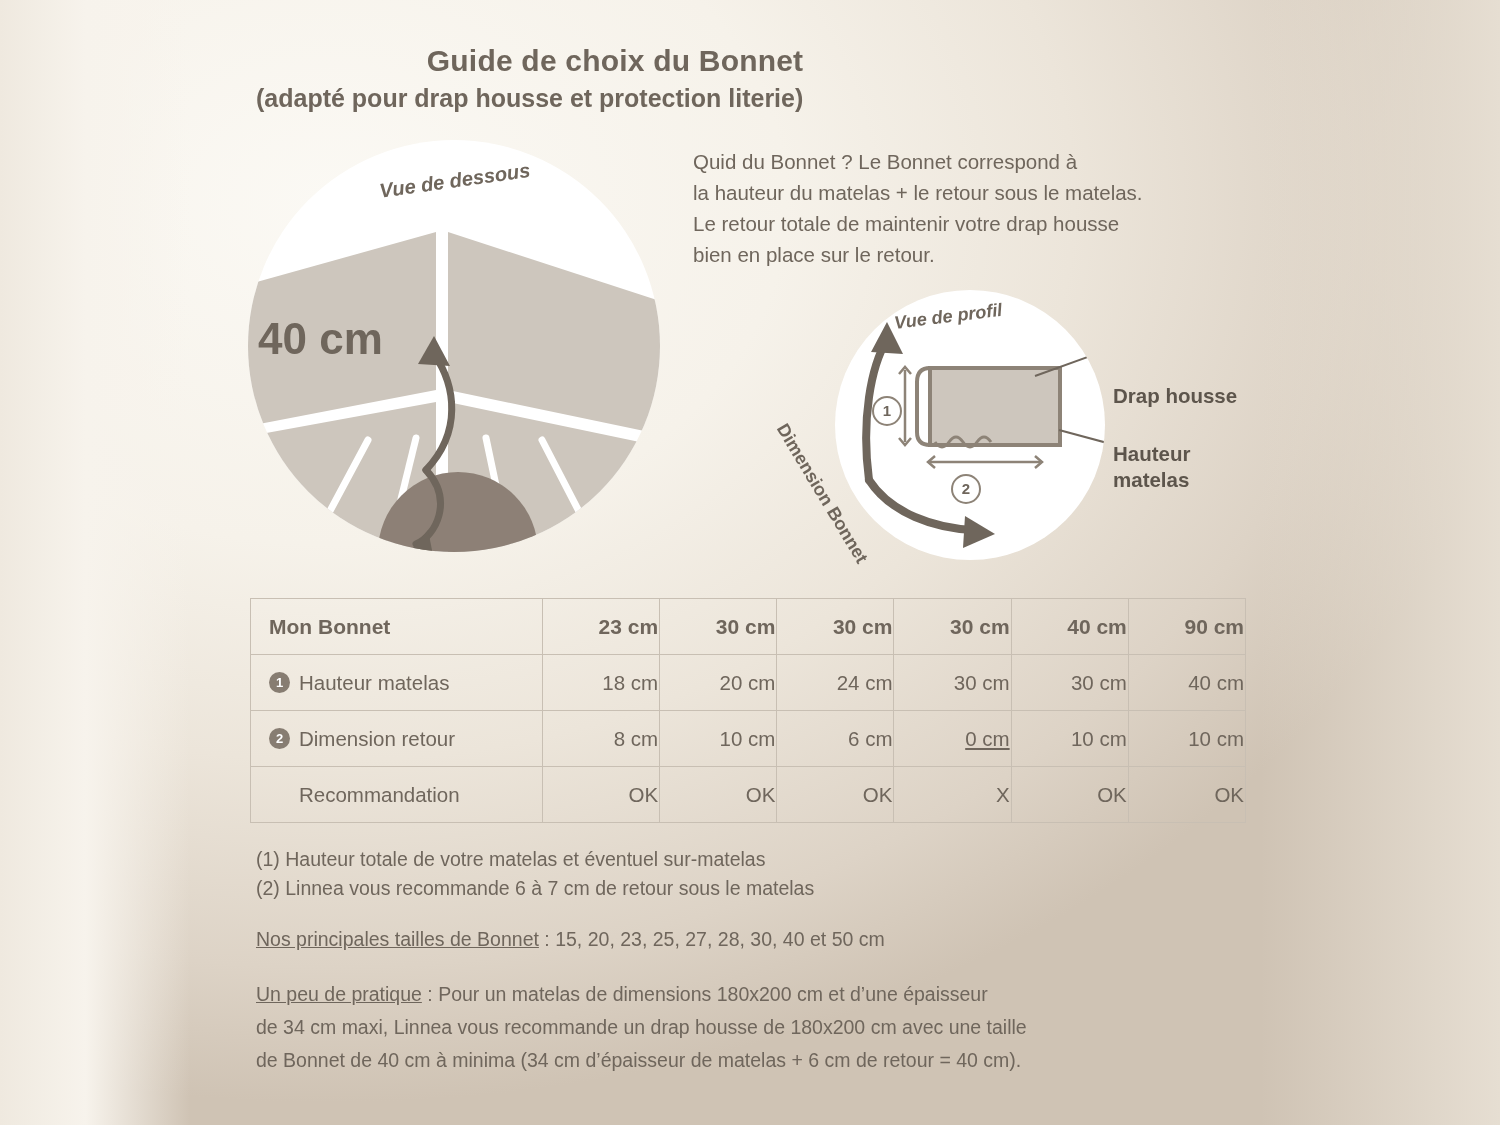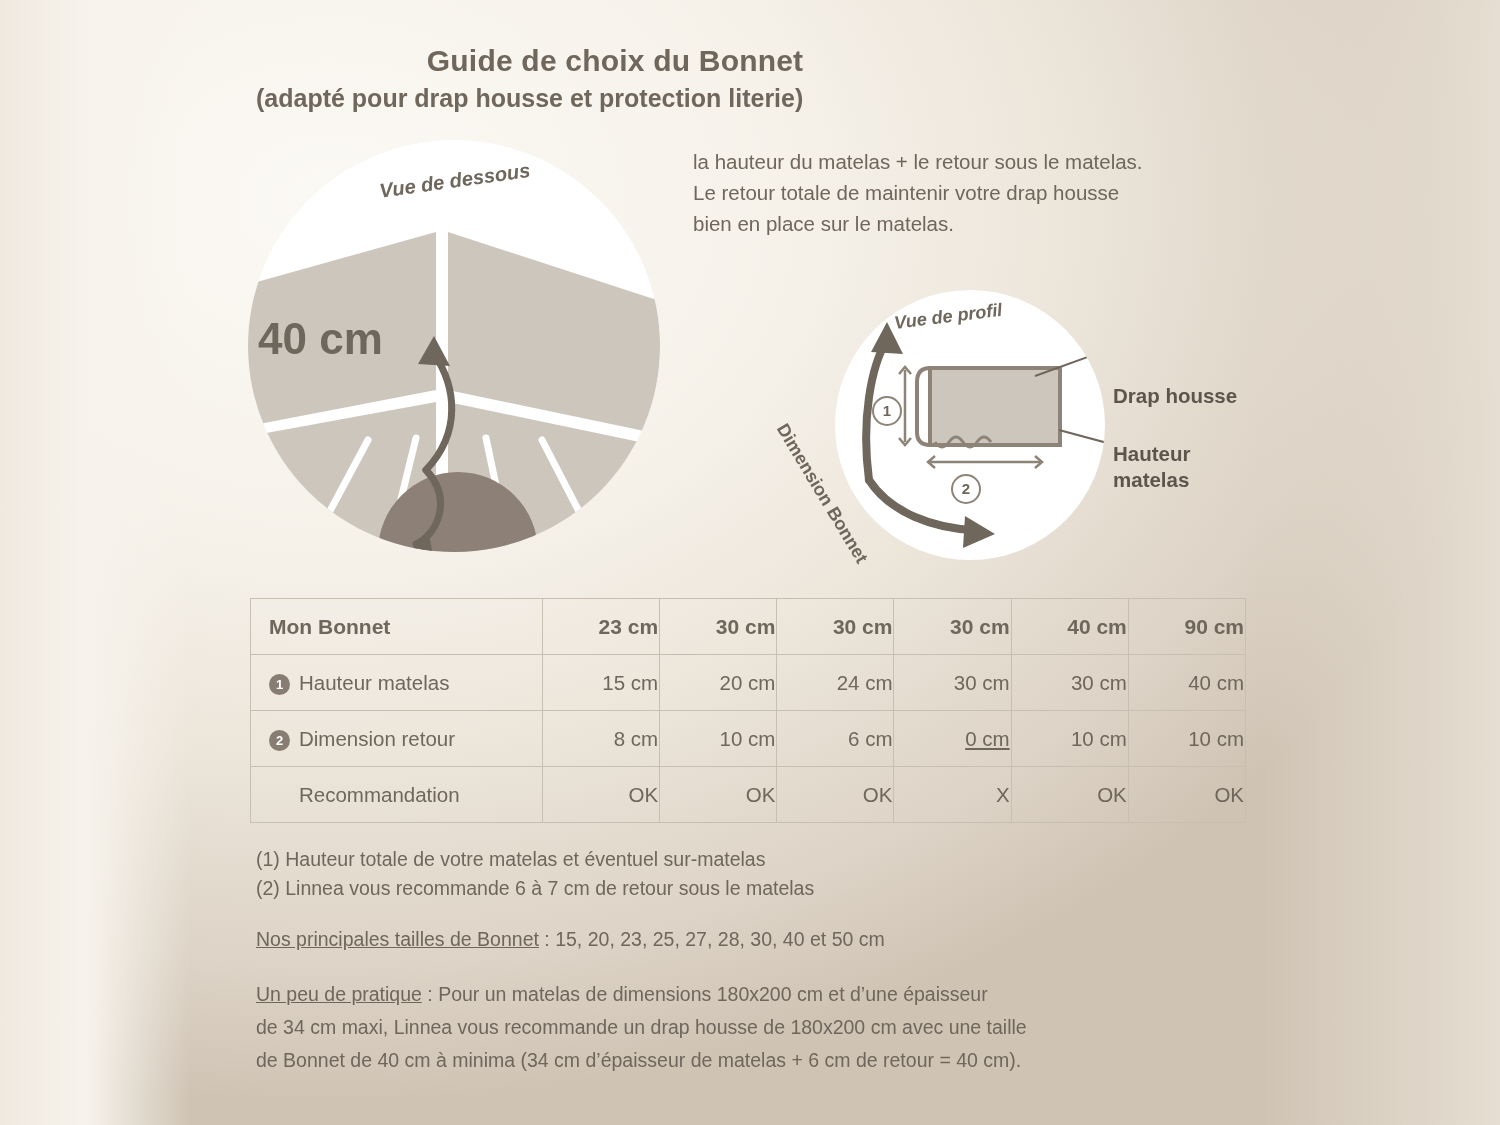--- a/index.html
+++ b/index.html
@@ -210,21 +210,21 @@
   table.bonnet td.rowhead {
     text-align: left;
     padding-left: 18px;
     font-size: 20.5px;
   }
   table.bonnet tr:first-child td {
     font-weight: bold;
     font-size: 21px;
   }
   table.bonnet td.col0 { width: 272px; }
-  .rh-inner { display: flex; align-items: flex-end; gap: 9px; }
+  .rh-inner { display: flex; align-items: center; gap: 9px; }
   .u-line { text-decoration: underline; }
   td.flagged { background: #c9c1b6; }
 
   
   .notes {
     position: absolute;
     left: 256px;
     top: 845px;
     color: #6f665c;
     font-size: 19.5px;
@@ -241,23 +241,24 @@
 
 <div id="page">
   <div class="content">
 
     <div class="title-block">
       <p class="title-main">Guide de choix du Bonnet</p>
       <p class="title-sub">(adapté pour drap housse et protection literie)</p>
     </div>
 
     <div class="intro">
+      <div>Quid du Bonnet ? Le Bonnet correspond à</div>
       <div>la hauteur du matelas + le retour sous le matelas.</div>
       <div>Le retour totale de maintenir votre drap housse</div>
-      <div>bien en place sur le matelas.</div>
+      <div>bien en place sur le retour.</div>
     </div>
 
     <div class="circle1">
       <svg width="412" height="412" viewBox="0 0 412 412" aria-hidden="true">
 
         <g>
           <path d="M -20 150 L 188 92 L 188 250 L -20 290 Z" fill="#cdc6bd"></path>
           <path d="M 200 92 L 440 170 L 440 300 L 200 250 Z" fill="#cdc6bd"></path>
           <path d="M -20 300 L 188 262 L 188 420 L -20 420 Z" fill="#cdc6bd"></path>
           <path d="M 200 262 L 440 312 L 440 420 L 200 420 Z" fill="#cdc6bd"></path>
@@ -343,21 +344,21 @@
             <td>40 cm</td>
             <td>90 cm</td>
           </tr>
           <tr>
             <td class="rowhead col0">
               <span class="rh-inner">
                 <span class="badge">1</span>
                 <span>Hauteur matelas</span>
               </span>
             </td>
-            <td>15 cm</td>
+            <td>18 cm</td>
             <td>20 cm</td>
             <td>24 cm</td>
             <td>30 cm</td>
             <td>30 cm</td>
             <td>40 cm</td>
           </tr>
           <tr>
             <td class="rowhead col0">
               <span class="rh-inner">
                 <span class="badge">2</span>

